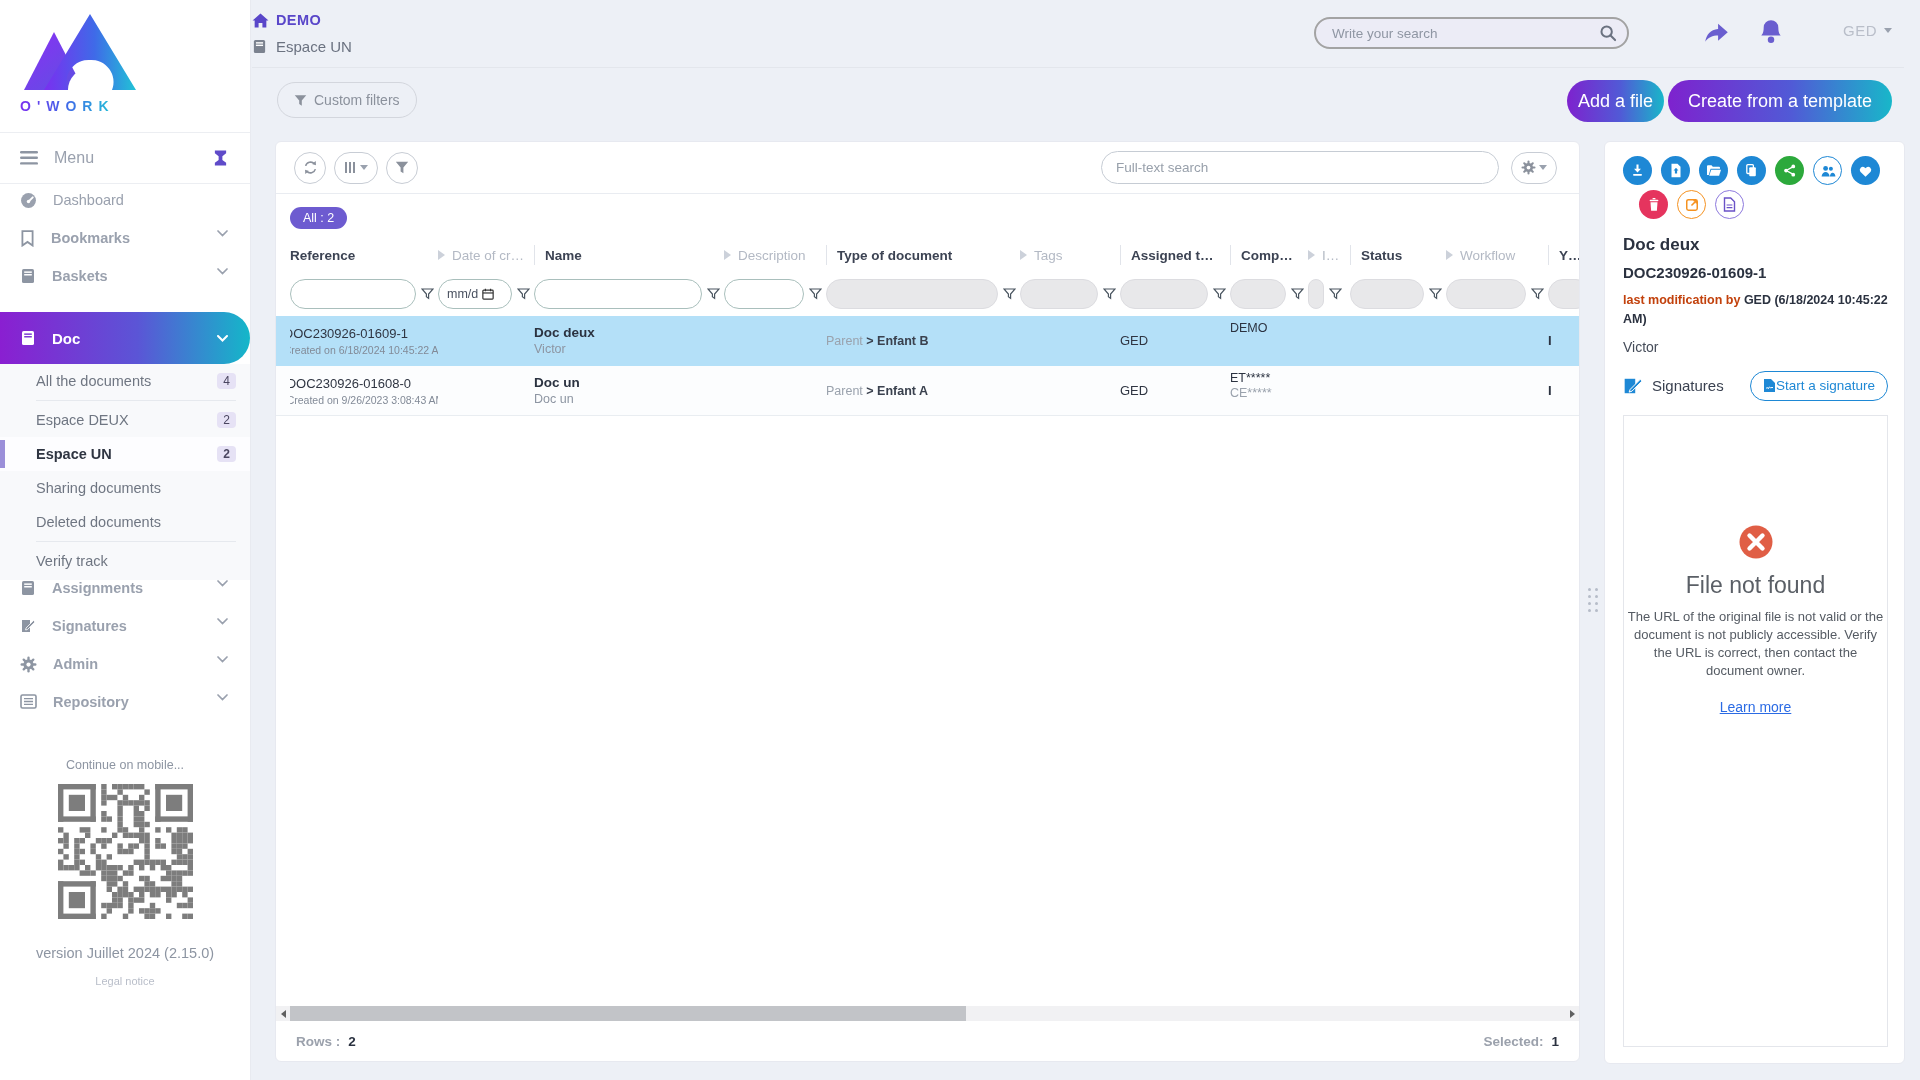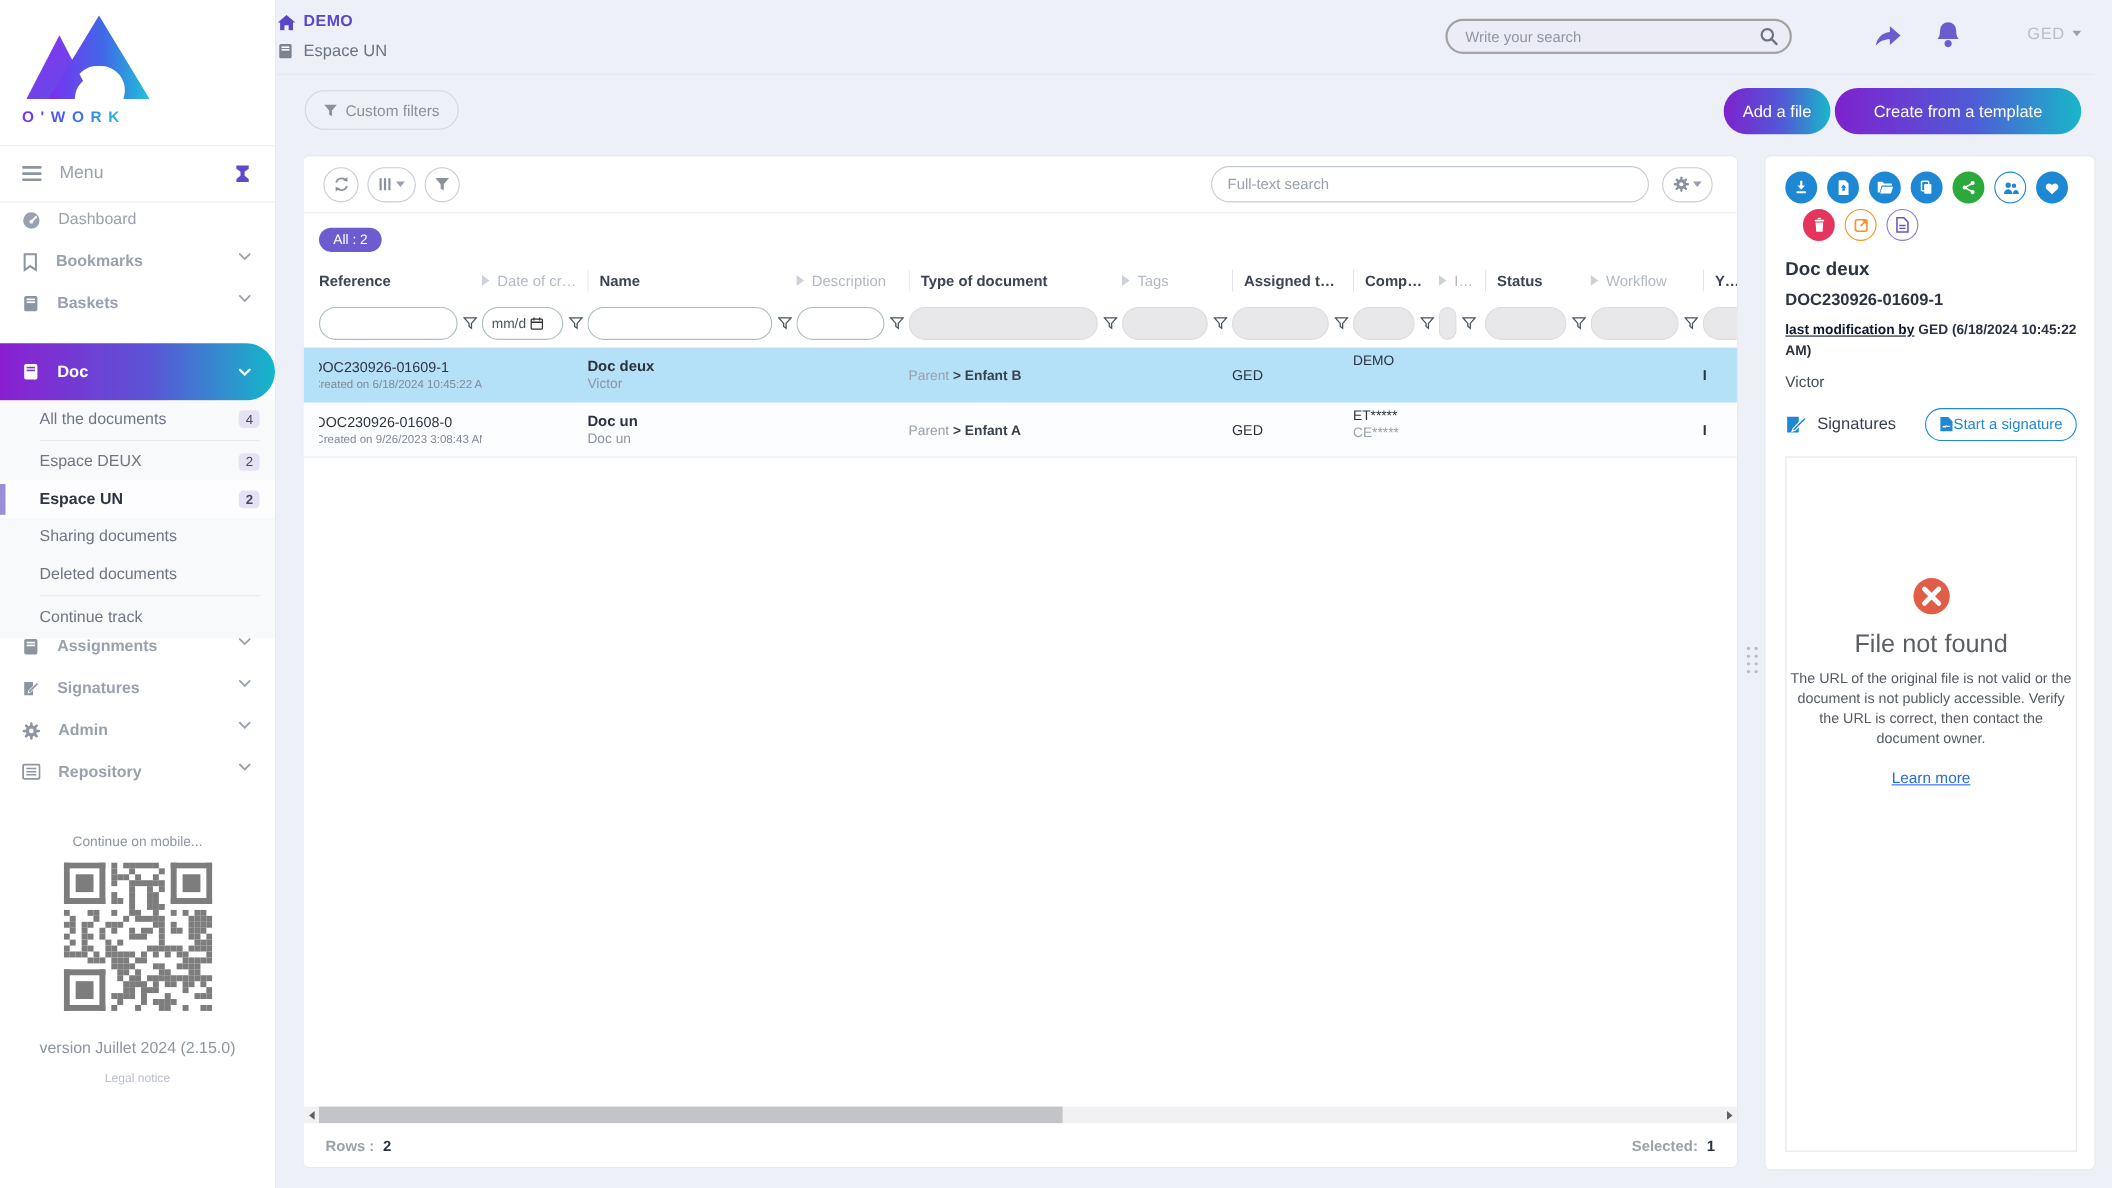--- a/index.html
+++ b/index.html
@@ -46,21 +46,21 @@
   .search-pill input { flex:1; border:none; outline:none; background:transparent; font-family:inherit; font-size:13.5px; color:#4a5160; }
   .search-pill input::placeholder { color:#8f96a3; }
   .icon-btn { position:absolute; cursor:pointer; }
   .user-chip { position:absolute; left:1843px; top:22px; display:flex; align-items:center; gap:7px; cursor:pointer; }
   .user-chip .t { color:#b9bec9; font-size:15px; letter-spacing:.5px; }
   .caret-down { width:0; height:0; border-left:4.5px solid transparent; border-right:4.5px solid transparent; border-top:5px solid #9aa1ae; }
 
   .custom-filters { position:absolute; left:277px; top:82px; height:36px; border:1px solid #d3d6dd; border-radius:18px; background:transparent;
                     display:flex; align-items:center; gap:7px; padding:0 16px; cursor:pointer; }
   .custom-filters .t { color:#8b919c; font-size:14px; }
-  .gbtn { position:absolute; top:80px; height:42px; border:none; border-radius:21px; color:#fff; font-family:inherit; font-size:15px;
+  .gbtn { position:absolute; top:80px; height:42px; border:none; border-radius:21px; color:#fff; font-family:inherit; font-size:18px;
           background:linear-gradient(90deg,#7e22ce,#515ad6 55%,#18b7c9); cursor:pointer; }
   .gbtn.add { left:1567px; width:97px; }
   .gbtn.create { left:1668px; width:224px; }
 
   
   .main-card { position:absolute; left:275px; top:141px; width:1305px; height:921px; background:#fff; border:1px solid #e7e9f0; border-radius:6px;
                display:flex; flex-direction:column; overflow:hidden; }
   .card-toolbar { height:52px; display:flex; align-items:center; padding:0 22px 0 10px; border-bottom:1px solid #e9ecf1; }
   .circ-btn { height:32px; min-width:32px; border:1px solid #c8cdd5; border-radius:16px; background:#fff; display:flex; align-items:center; justify-content:center;
               gap:3px; margin-left:8px; cursor:pointer; color:#8b919c; }
@@ -126,21 +126,21 @@
   .picon { width:29px; height:29px; border-radius:50%; display:flex; align-items:center; justify-content:center; cursor:pointer; flex:none; }
   .pc-blue { background:#1e88d5; }
   .pc-green { background:#2ca93c; }
   .pc-red { background:#e5345e; }
   .pc-wblue { background:#fff; border:1.5px solid #1e88d5; }
   .pc-worange { background:#fff; border:1.5px solid #f59220; }
   .pc-wpurple { background:#fff; border:1.5px solid #8d79dd; }
   .ptitle { margin-top:16px; font-size:17px; font-weight:bold; color:#2b3240; }
   .pref { margin-top:9px; font-size:15px; font-weight:bold; color:#2b3240; }
   .plastmod { margin-top:10px; font-size:12.5px; line-height:1.55; }
-  .plm-label { color:#0f172a; font-weight:bold;text-decoration:underline; }
+  .plm-label { color:#c2410c; font-weight:bold; }
   .plm-val { color:#2b3240; font-weight:bold; }
   .pauthor { margin-top:9px; font-size:14px; color:#454c59; }
   .sig-row { margin-top:16px; display:flex; align-items:center; }
   .sig-row .t { margin-left:9px; font-size:15px; color:#3a4150; flex:1; }
   .sig-btn { height:30px; border:1.5px solid #1e88d5; border-radius:16px; background:#fff; color:#1e88d5; font-family:inherit; font-size:13.5px;
              display:flex; align-items:center; gap:0; padding:0 12px; cursor:pointer; }
   .preview-box { margin-top:14px; flex:1; border:1px solid #e4e6eb; background:#fff; display:flex; flex-direction:column; align-items:center; padding-top:108px; }
   .fnf-title { margin-top:12px; font-size:23px; color:#5a5f66; }
   .fnf-msg { margin-top:9px; font-size:13px; color:#555b63; width:258px; text-align:center; line-height:1.4; }
   .fnf-link { margin-top:18px; font-size:14px; color:#2b6be4; text-decoration:underline; cursor:pointer; }
@@ -240,21 +240,21 @@
         <span class="count-badge">2</span>
       </div>
       <div class="sub-item">
         <span class="slabel">Sharing documents</span>
       </div>
       <div class="sub-item">
         <span class="slabel">Deleted documents</span>
       </div>
       <div class="sub-divider"></div>
       <div class="sub-item">
-        <span class="slabel">Continue track</span>
+        <span class="slabel">Verify track</span>
       </div>
     </div>
 
     <div class="nav-item">
       <svg width="16" height="16" viewBox="0 0 16 16">
         <rect x="2" y="1" width="12" height="14" rx="1.6" fill="#8d95a2"></rect>
         <rect x="4.2" y="3.4" width="7.6" height="1.5" fill="#fff"></rect>
           <rect x="4.2" y="6" width="7.6" height="1.5" fill="#fff"></rect>
       </svg>
       <span class="nlabel">Assignments</span>

